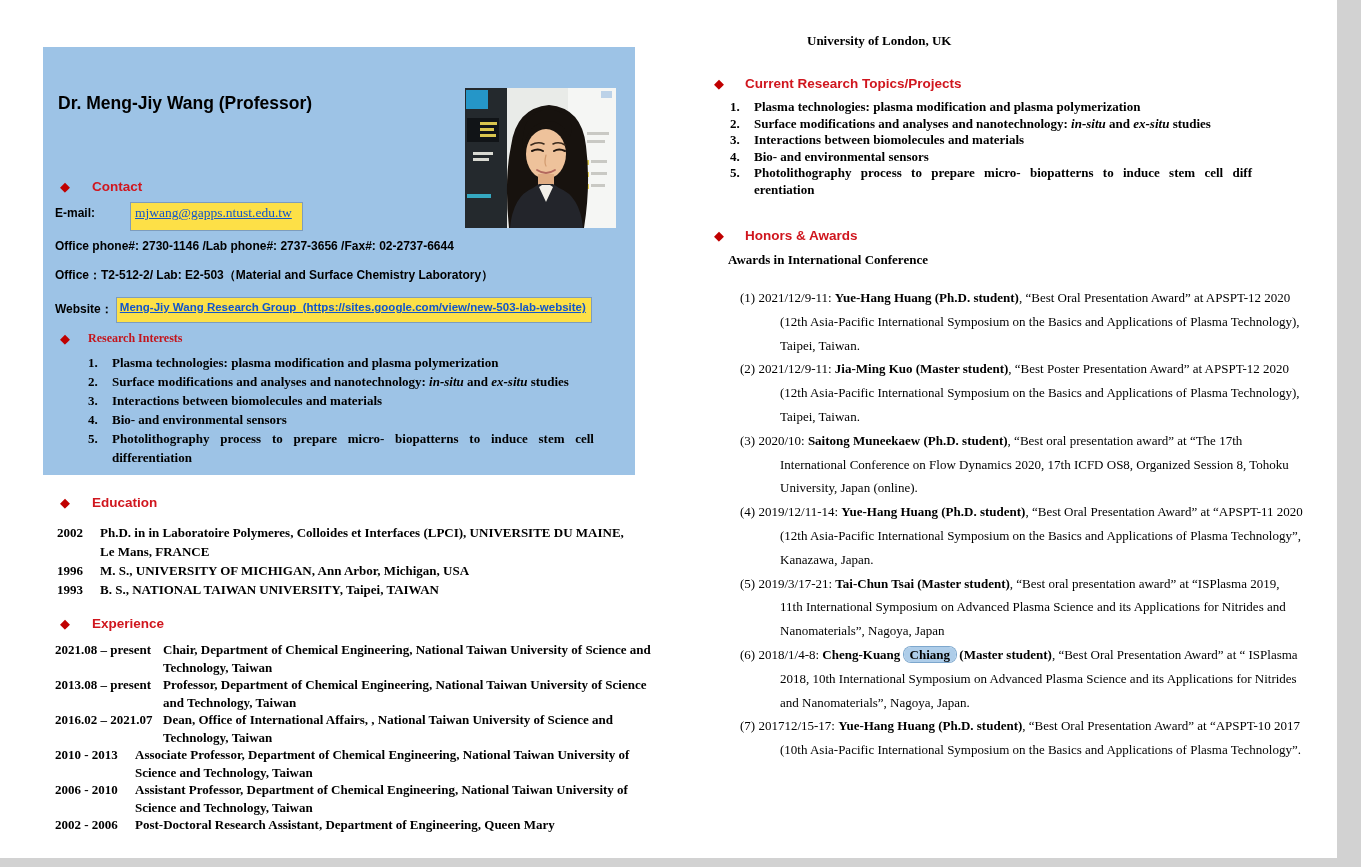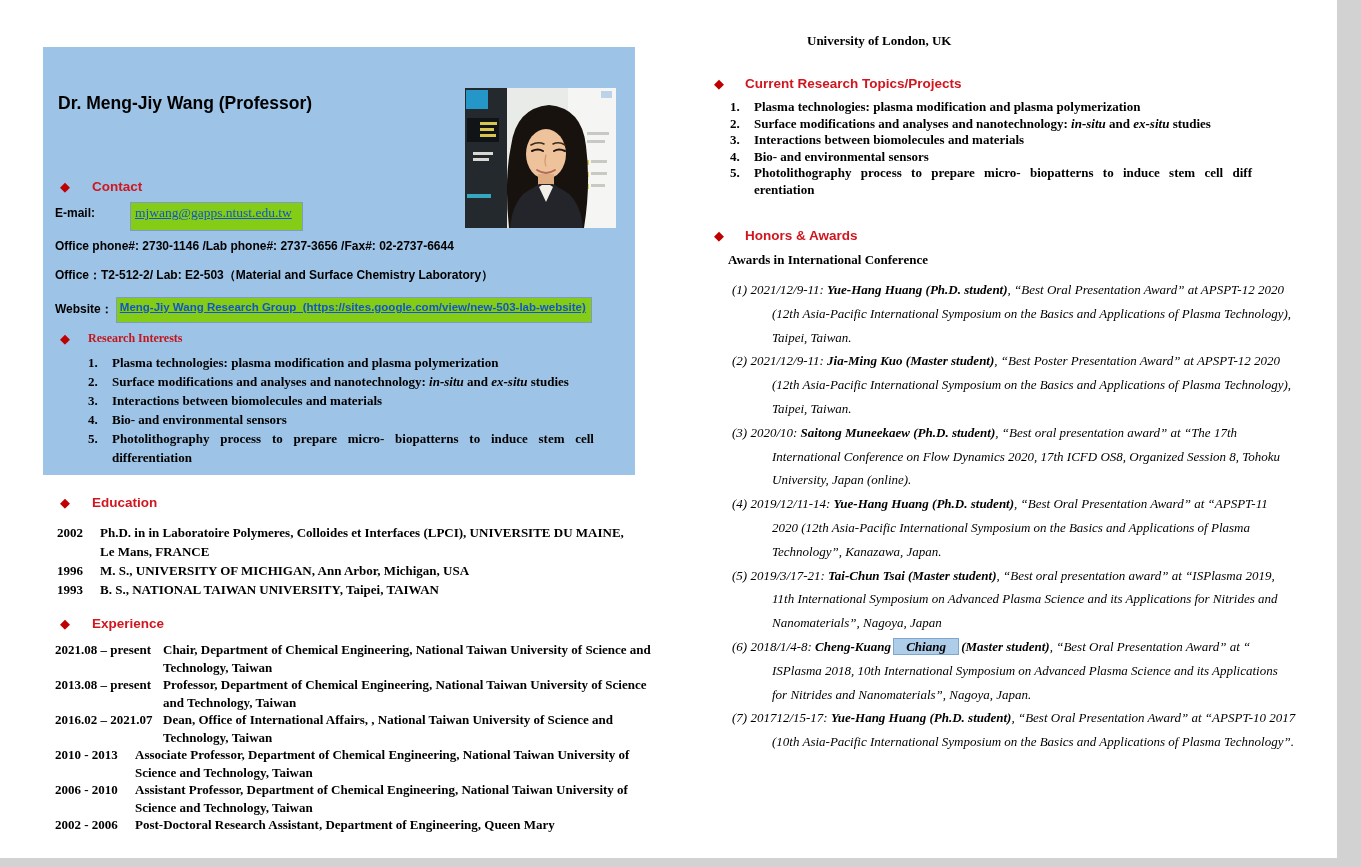--- a/index.html
+++ b/index.html
@@ -22,21 +22,21 @@
   
   .blue-box{position:absolute;left:43px;top:47px;width:592px;height:428px;background:#9dc3e6;}
   .p-title{position:absolute;left:15px;top:46px;font-family:"Liberation Sans","DejaVu Sans",sans-serif;
            font-weight:bold;font-size:17.5px;color:#000;}
   .photo{position:absolute;right:19px;top:41px;width:151px;height:140px;overflow:hidden;}
   .photo svg{display:block;}
 
   .c-row{position:absolute;left:12px;display:flex;align-items:flex-start;
          font-family:"Liberation Sans","DejaVu Sans",sans-serif;font-weight:bold;font-size:12px;color:#000;}
   .c-lbl{white-space:pre;padding-top:4px;}
-  .hl-field{display:inline-block;background:#84cc16;border:1px solid #7e9cbc;
+  .hl-field{display:inline-block;background:#fde047;border:1px solid #7e9cbc;
             padding:2px 10px 9px 4px;margin-left:3px;}
   .email-link{font-family:"Liberation Serif","DejaVu Serif",serif;font-weight:normal;
               font-size:13.5px;color:#1155cc;text-decoration:underline;white-space:pre;}
   .web-link{font-family:"Liberation Sans","DejaVu Sans",sans-serif;font-weight:bold;
             font-size:11.5px;color:#1155cc;text-decoration:underline;white-space:pre;}
   .plain-row{padding-top:0;}
 
   .num-list{position:absolute;margin:0;padding:0;list-style:none;
             font-weight:bold;font-size:13px;line-height:19px;color:#000;}
   .num-list li{position:relative;padding-left:24px;text-align:justify;}
@@ -50,25 +50,25 @@
 
   .exp-list{position:absolute;left:55px;top:641px;width:606px;font-weight:bold;font-size:13px;line-height:17.5px;}
   .exp-row{display:flex;}
   .exp-date{flex:none;width:100px;white-space:pre;}
   .exp-desc{flex:1;padding-left:8px;}
 
   
   .cont-header{position:absolute;left:139px;top:33px;font-weight:bold;font-size:13px;}
   .crt-list{left:62px;top:99px;width:522px;line-height:16.5px;font-size:13px;}
   .hon-sub{position:absolute;left:60px;top:252px;font-weight:bold;font-size:13px;}
-  .awards{position:absolute;left:60px;top:274px;width:564px;margin:4px;padding:0;list-style:none;
-          font-size:13px;line-height:23.8px;color:#000;font-style:italic;}
+  .awards{position:absolute;left:60px;top:274px;width:564px;margin:12px;padding:0;list-style:none;
+          font-size:13px;line-height:23.8px;color:#000;}
   .awards li{padding-left:40px;text-indent:-40px;}
   .a-name{font-weight:bold;}
-  .find-hl{background:#aecde9;box-shadow:0 0 0 1px #7da7cd;padding:0 12px;}
+  .find-hl{background:#aecde9;box-shadow:0 0 0 1px #7da7cd;padding:0 6px;border-radius:7px;}
 </style>
 </head>
 <body>
 
 <div class="page page-left">
 
   <div class="blue-box">
     <div class="p-title">Dr. Meng-Jiy Wang (Professor)</div>
 
     <div class="photo">

